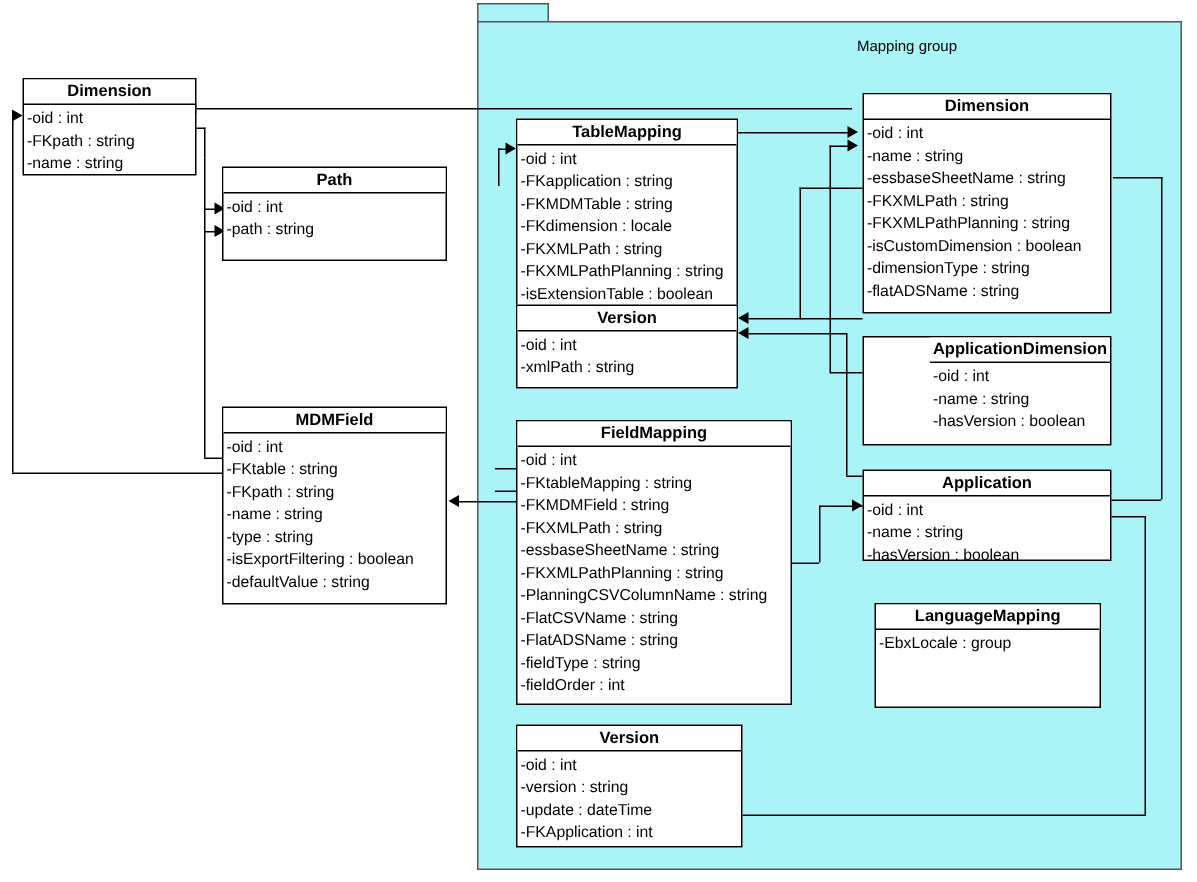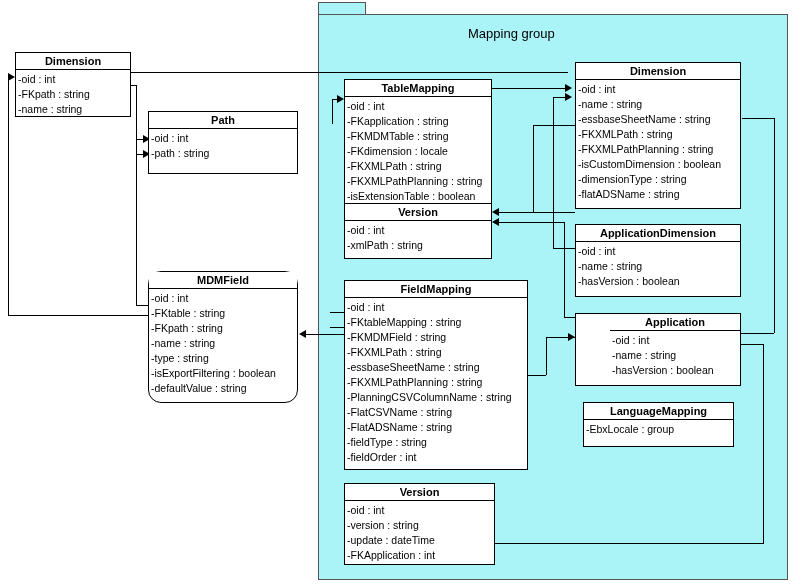--- a/index.html
+++ b/index.html
@@ -2,21 +2,21 @@
 <html><head>
 <meta charset="utf-8">
 <style>
   html,body{margin:0;padding:0;background:#ffffff;}
   body{font-family:"Liberation Sans","DejaVu Sans",sans-serif;}
   #canvas{position:relative;width:798px;height:588px;background:#ffffff;overflow:hidden;}
 
   
   .pkg-body{position:absolute;box-sizing:border-box;background:#aaf4f8;border:1px solid #555;}
   .pkg-tab{position:absolute;box-sizing:border-box;background:#aaf4f8;border:1px solid #555;border-bottom:none;}
-  .pkg-label{position:absolute;font-size:13px;color:#000;white-space:nowrap;text-align:left;}
+  .pkg-label{position:absolute;font-size:10px;color:#000;white-space:nowrap;text-align:right;}
 
   
   .cls{position:absolute;box-sizing:border-box;background:#ffffff;border:1.5px solid #000;}
   .cls-name{box-sizing:border-box;height:17px;line-height:17px;text-align:center;
             font-size:11px;font-weight:bold;color:#000;border-bottom:1.5px solid #000;
             background:#ffffff;overflow:hidden;white-space:nowrap;}
   .cls-attrs{box-sizing:border-box;padding:2px 0 0 2px;}
   .attr{font-size:10.5px;line-height:15px;color:#000;white-space:nowrap;overflow:hidden;}
 
   
@@ -109,21 +109,21 @@
   </div>
 
   <div class="cls" style="left:148px;top:111px;width:150px;height:63px;">
     <div class="cls-name">Path</div>
     <div class="cls-attrs">
       <div class="attr">-oid : int</div>
       <div class="attr">-path : string</div>
     </div>
   </div>
 
-  <div class="cls" style="left:148px;top:271px;width:150px;height:132px;border-radius:13px;">
+  <div class="cls" style="left:148px;top:271px;width:150px;height:132px;">
     <div class="cls-name">MDMField</div>
     <div class="cls-attrs">
       <div class="attr">-oid : int</div>
       <div class="attr">-FKtable : string</div>
       <div class="attr">-FKpath : string</div>
       <div class="attr">-name : string</div>
       <div class="attr">-type : string</div>
       <div class="attr">-isExportFiltering : boolean</div>
       <div class="attr">-defaultValue : string</div>
     </div>
@@ -185,38 +185,38 @@
       <div class="attr">-name : string</div>
       <div class="attr">-essbaseSheetName : string</div>
       <div class="attr">-FKXMLPath : string</div>
       <div class="attr">-FKXMLPathPlanning : string</div>
       <div class="attr">-isCustomDimension : boolean</div>
       <div class="attr">-dimensionType : string</div>
       <div class="attr">-flatADSName : string</div>
     </div>
   </div>
 
-  <div class="cls" style="left:575px;top:224px;width:166px;height:73px;">
+  <div class="cls" style="left:575px;top:224px;width:166px;height:73px;padding-left:44px;">
     <div class="cls-name">ApplicationDimension</div>
     <div class="cls-attrs">
       <div class="attr">-oid : int</div>
       <div class="attr">-name : string</div>
       <div class="attr">-hasVersion : boolean</div>
     </div>
   </div>
 
-  <div class="cls" style="left:575px;top:313px;width:166px;height:73px;padding-left:34px;">
+  <div class="cls" style="left:575px;top:313px;width:166px;height:61px;">
     <div class="cls-name">Application</div>
     <div class="cls-attrs">
       <div class="attr">-oid : int</div>
       <div class="attr">-name : string</div>
       <div class="attr">-hasVersion : boolean</div>
     </div>
   </div>
 
-  <div class="cls" style="left:583px;top:402px;width:151px;height:45px;">
+  <div class="cls" style="left:583px;top:402px;width:151px;height:70px;">
     <div class="cls-name">LanguageMapping</div>
     <div class="cls-attrs">
       <div class="attr">-EbxLocale : group</div>
     </div>
   </div>
 
 </div>
 
 </body></html>

